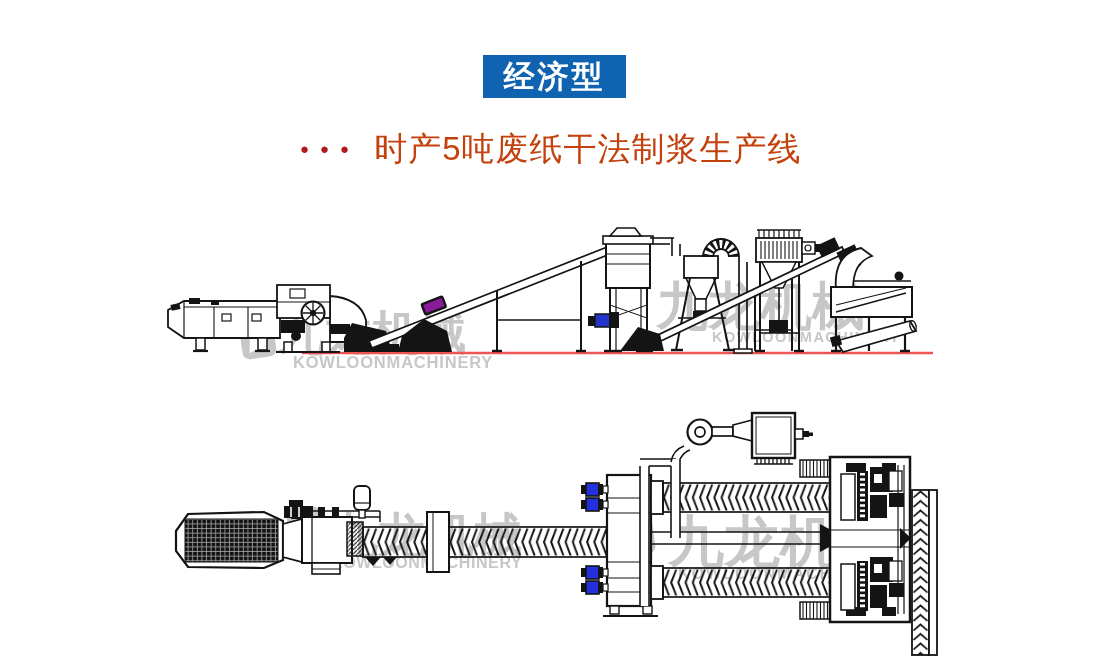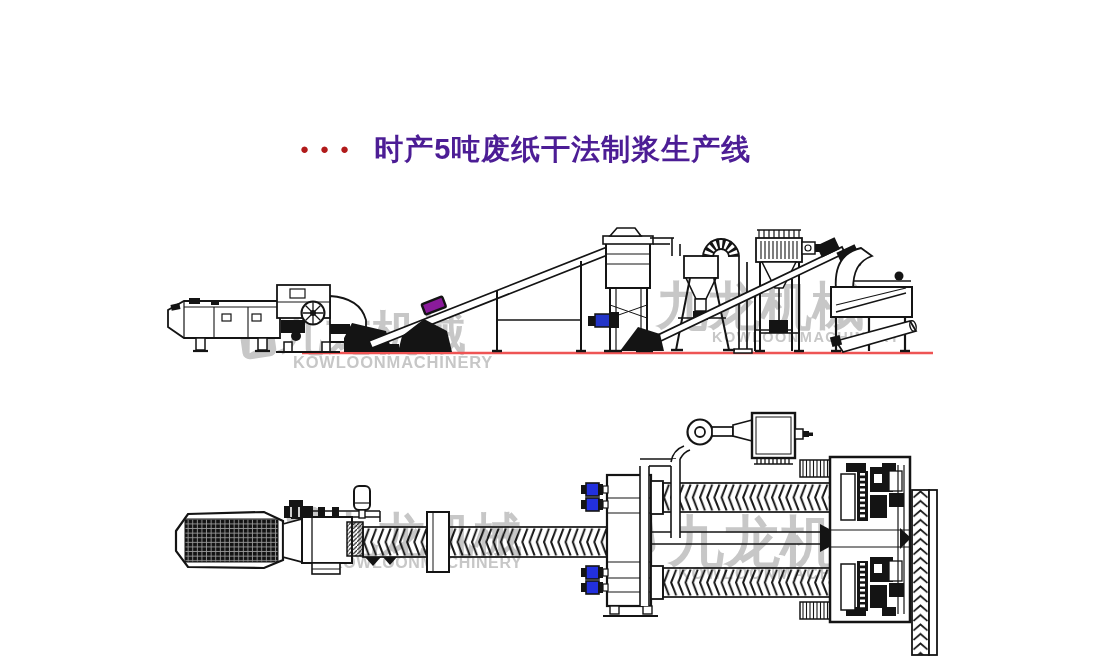--- a/index.html
+++ b/index.html
@@ -3,33 +3,36 @@
 <meta charset="utf-8">
 <style>
   html,body{margin:0;padding:0;background:#fff;}
   .stage{position:relative;width:1100px;height:667px;background:#ffffff;overflow:hidden;
          font-family:"Liberation Sans",sans-serif;}
   .badge{position:absolute;left:483px;top:55px;width:143px;height:43px;background:#0f63b0;
          display:flex;align-items:center;justify-content:center;}
   .badge span{color:#ffffff;font-size:31px;font-weight:bold;letter-spacing:3px;line-height:1;}
   .heading{position:absolute;left:300px;top:130px;display:flex;align-items:center;}
   .heading .dots{color:#b11a1a;font-size:15px;letter-spacing:11px;line-height:38px;}
-  .heading .title-text{color:#4c1d95;font-size:29px;font-weight:bold;letter-spacing:1px;
+  .heading .title-text{color:#c2410c;font-size:33px;font-weight:normal;letter-spacing:1px;
                        line-height:38px;margin-left:14px;white-space:nowrap;}
   .diag{position:absolute;}
   .ln{fill:none;stroke:#141414;}
   .fw{fill:#ffffff;stroke:#141414;}
   .bk{fill:#141414;stroke:none;}
   text.wm{fill:#c7c7c7;font-weight:bold;font-family:"Liberation Sans",sans-serif;}
 </style>
 </head>
 <body>
 
 <div class="stage">
 
+  <div class="badge">
+    <span>经济型</span>
+  </div>
 
   <div class="heading">
     <span class="dots">●●●</span>
     <span class="title-text">时产5吨废纸干法制浆生产线</span>
   </div>
 
   <svg class="diag" style="left:160px;top:205px;" width="790" height="168" viewBox="160 205 790 168">
 
     <g>
       <g transform="rotate(-8 257 334)">

